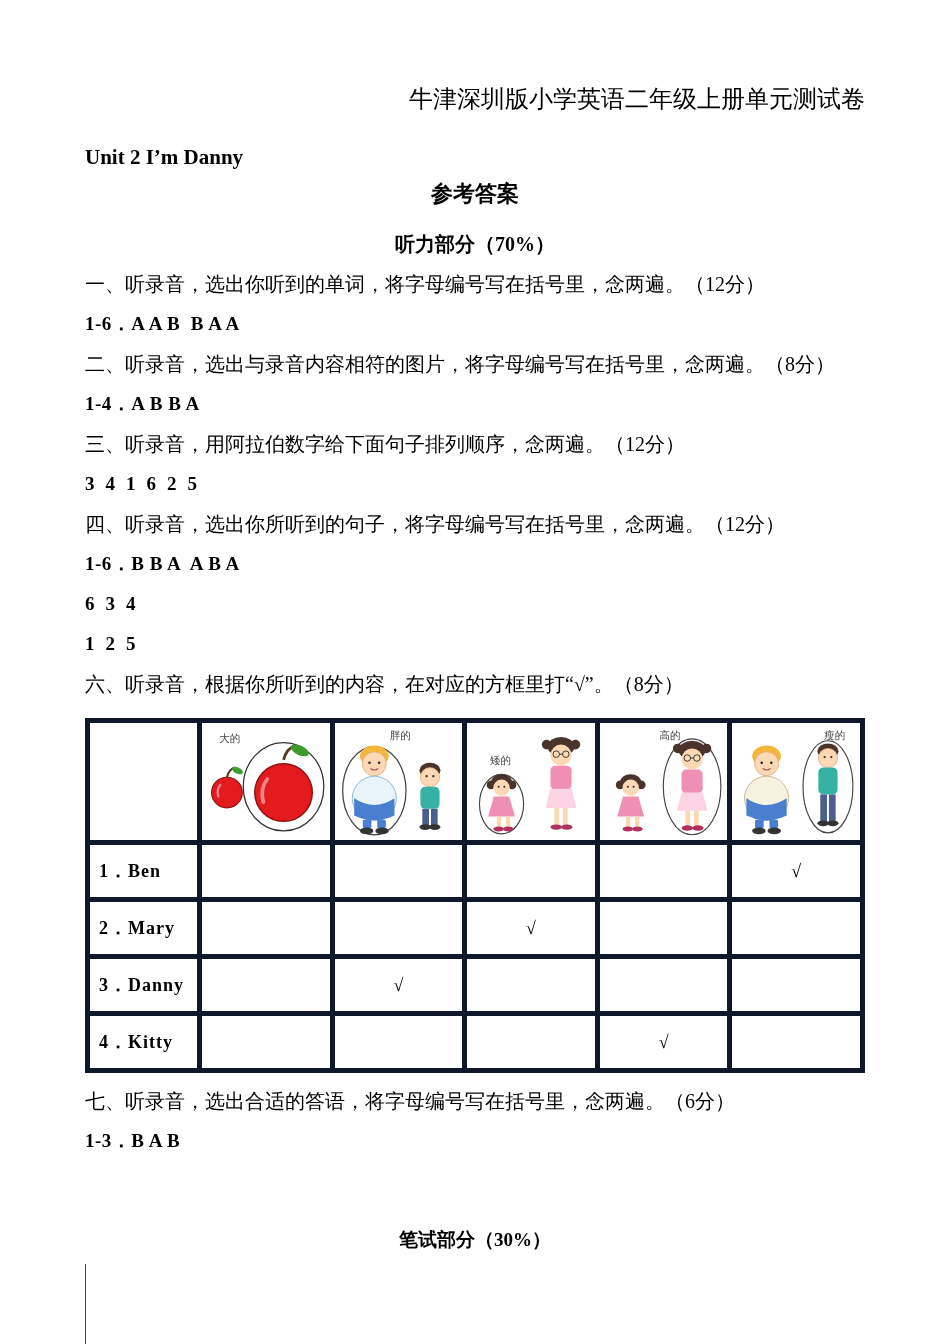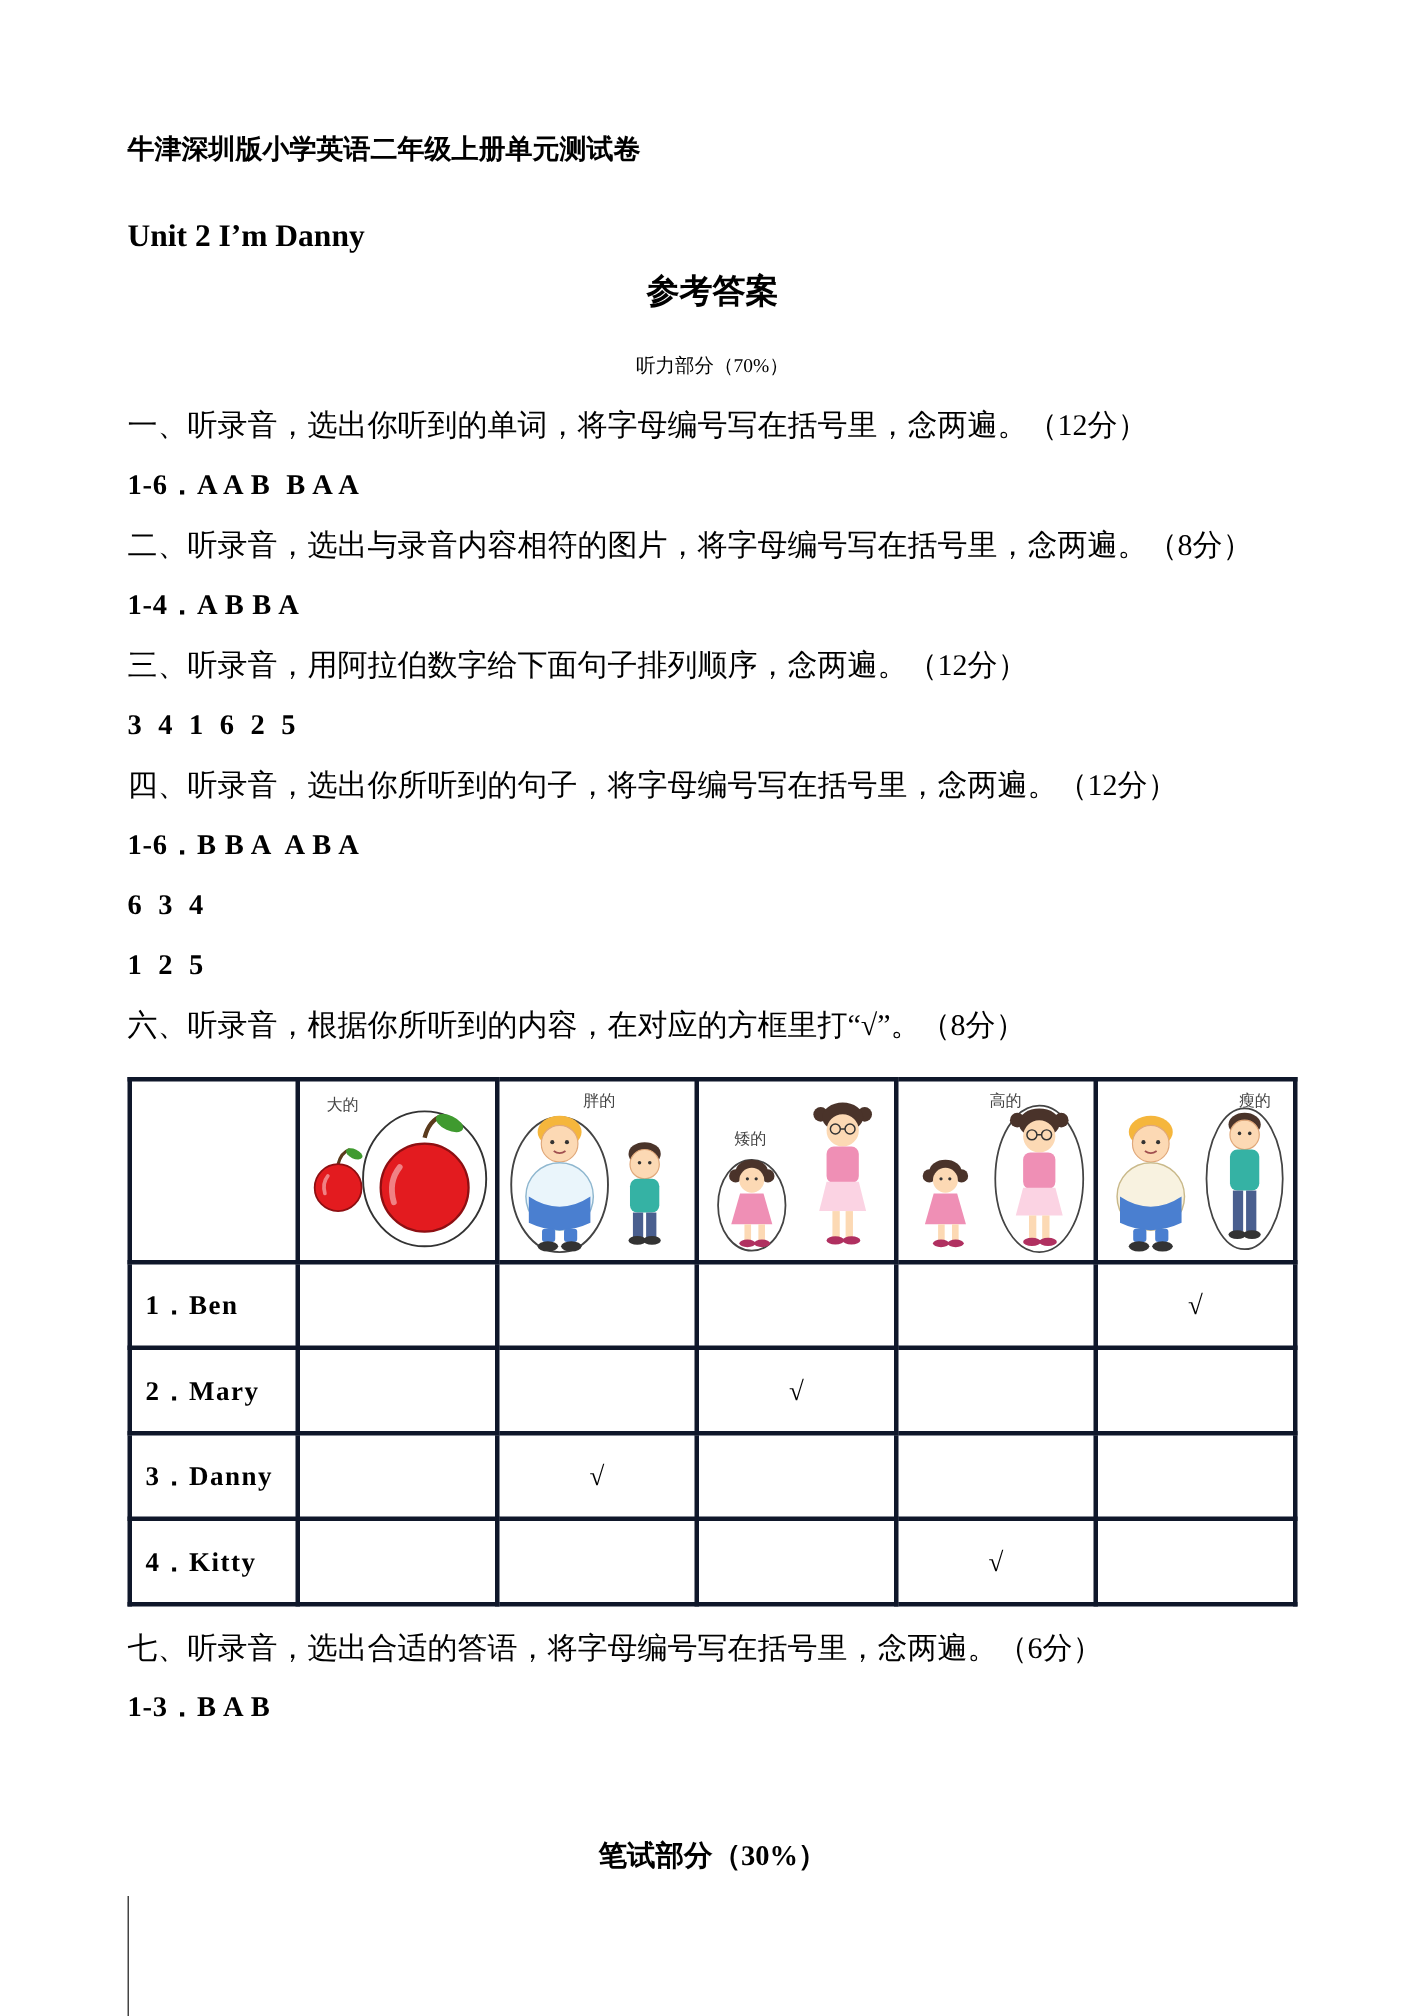--- a/index.html
+++ b/index.html
@@ -4,28 +4,28 @@
 <style>
   * { box-sizing: border-box; }
   html, body { margin: 0; padding: 0; }
   body {
     width: 950px; height: 1344px;
     background: #ffffff; color: #000;
     font-family: "Liberation Serif", "DejaVu Serif", serif;
     position: relative; overflow: hidden;
   }
   .page { padding: 84px 85px 0 85px; }
-  .title { text-align: left; font-size: 18px; font-weight: bold; margin: 0; line-height: 30px; }
+  .title { text-align: right; font-size: 24px; font-weight: normal; margin: 0; line-height: 30px; }
   .subtitle { text-align: left; font-size: 21px; font-weight: bold; margin: 30px 0 0; line-height: 26px; }
   .answers-heading { text-align: center; font-size: 22px; font-weight: bold; margin: 10px 0 0; line-height: 28px; }
-  .section-heading { text-align: center; font-size: 13px; font-weight: normal; margin: 24px 0 0; line-height: 24px; }
+  .section-heading { text-align: center; font-size: 20px; font-weight: bold; margin: 24px 0 0; line-height: 24px; }
   .q { font-size: 20px; margin: 16px 0 0; line-height: 24px; white-space: pre-wrap; }
   .a { font-size: 19px; font-weight: bold; margin: 16px 0 0; line-height: 24px; white-space: pre-wrap; letter-spacing: 0.5px; }
   table.check { border-collapse: collapse; width: 780px; margin-top: 22px; table-layout: fixed; }
-  table.check td { border: 3px solid #0f172a; padding: 0; vertical-align: middle; }
+  table.check td { border: 5px solid #0f172a; padding: 0; vertical-align: middle; }
   table.check col.lblcol { width: 112px; }
   tr.imgs td { height: 122px; }
   tr.datarow td { height: 57px; text-align: center; font-size: 18px; font-weight: bold; }
   tr.datarow td.lbl { text-align: left; padding-left: 9px; letter-spacing: 1px; }
   svg.cellimg { width: 100%; height: 116px; display: block; }
   .tag { font-size: 11px; fill: #444; font-family: "Liberation Sans", "DejaVu Sans", sans-serif; }
   .written-heading { text-align: center; font-size: 19px; font-weight: bold; margin: 75px 0 0; line-height: 24px; }
   .edge-line { position: absolute; left: 85px; bottom: 0; width: 1px; height: 80px; background: #444; }
 </style>
 </head>

